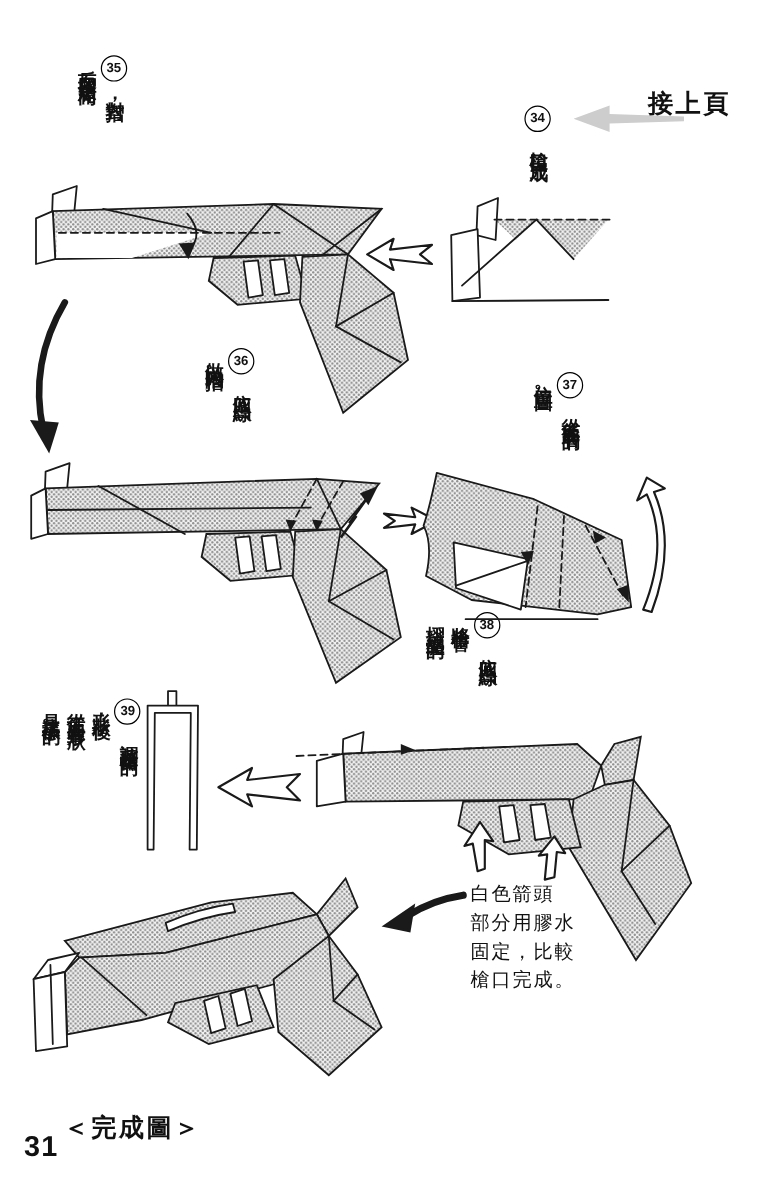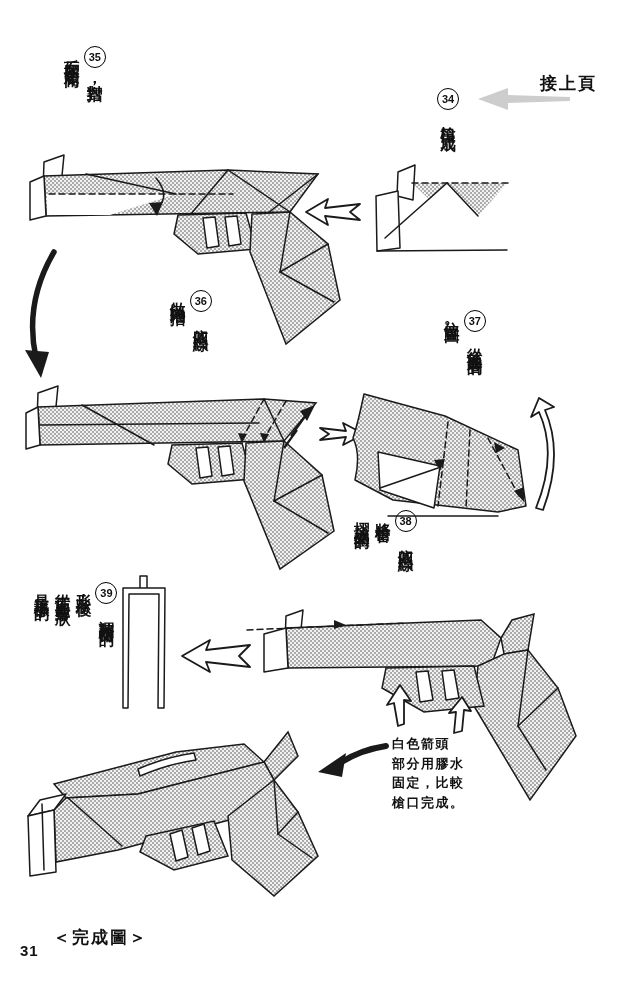--- a/index.html
+++ b/index.html
@@ -5,23 +5,23 @@
   html,body{margin:0;padding:0;background:#888;}
   .page{position:relative;width:638px;height:1000px;background:#ffffff;
         font-family:"Liberation Sans","DejaVu Sans",sans-serif;color:#111;overflow:hidden;}
   .abs{position:absolute;}
   
   .vtext{writing-mode:vertical-rl;text-orientation:mixed;}
   .vline{font-size:15.5px;letter-spacing:3px;line-height:1.15;margin:0 3px;font-weight:600;}
   .circ{display:inline-block;writing-mode:horizontal-tb;width:20px;height:20px;border:1.8px solid #000;
         border-radius:50%;font-size:11px;font-weight:bold;line-height:20px;text-align:center;
         letter-spacing:0;margin-bottom:4px;background:#fff;}
-  .note div{font-size:13px;line-height:1.5;letter-spacing:1.5px;font-weight:700;}
-  .hlabel{font-size:17px;font-weight:700;letter-spacing:2px;}
-  .pagenum{font-size:15px;font-weight:800;letter-spacing:1px;}
+  .note div{font-size:16px;line-height:1.5;letter-spacing:1.5px;font-weight:400;}
+  .hlabel{font-size:21px;font-weight:700;letter-spacing:2px;}
+  .pagenum{font-size:24px;font-weight:800;letter-spacing:1px;}
   svg{display:block;}
   .ln{stroke:#1a1a1a;stroke-width:1.5;fill:none;stroke-linejoin:round;stroke-linecap:round;}
   .dash{stroke-dasharray:6 4;}
   .wh{fill:#ffffff;stroke:#1a1a1a;stroke-width:1.5;stroke-linejoin:round;}
   .bk{fill:#1a1a1a;stroke:none;}
   .whar{fill:#ffffff;stroke:#1a1a1a;stroke-width:1.8;stroke-linejoin:round;}
 </style>
 </head>
 <body>
 

